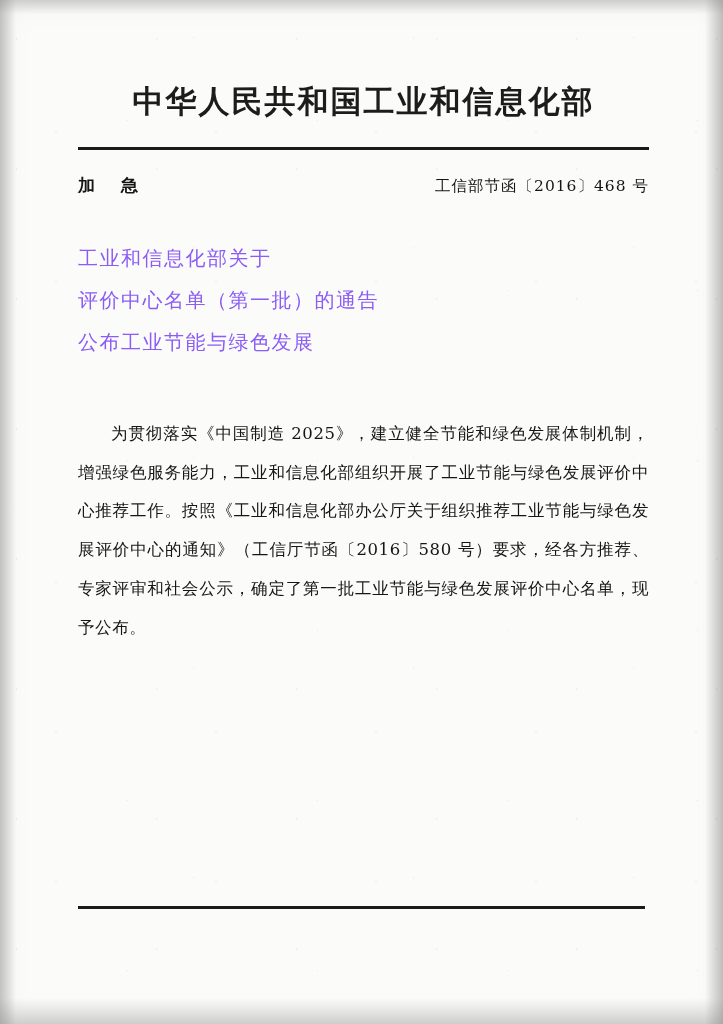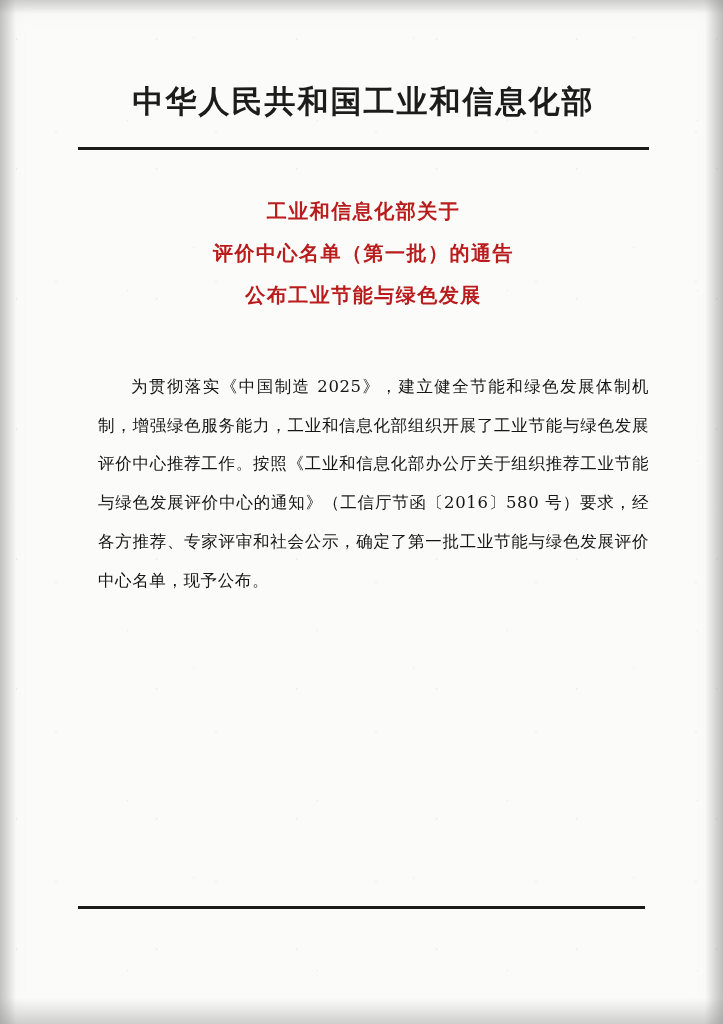--- a/index.html
+++ b/index.html
@@ -98,39 +98,38 @@
     letter-spacing: 10px;
     font-size: 17px;
   }
   .meta-docnum {
     letter-spacing: 1px;
     font-size: 15.5px;
   }
 
   .title-block {
     margin-top: 40px;
-    text-align: center;
-    font-weight: bold;
-    color: #b91c1c;
+    text-align: left;
+    font-weight: normal;
+    color: #8b5cf6;
     font-size: 20px;
     line-height: 2.1;
     letter-spacing: 1.5px;
   }
   .title-block .tline {
     display: block;
   }
 
   .content {
     margin-top: 52px;
     font-size: 16.5px;
     color: #161616;
     line-height: 2.35;
     letter-spacing: 0.6px;
     text-align: justify;
-    margin-left: 20px;
   }
   .content p {
     margin: 0 0 4px 0;
     text-indent: 2em;
   }
 
   .rule-bottom {
     position: absolute;
     left: 78px;
     right: 78px;
@@ -162,20 +161,24 @@
   <div class="scan-edge-top"></div>
   <div class="scan-edge-bottom"></div>
   <div class="speckle"></div>
 
   <div class="doc-body">
 
     <div class="org-title">中华人民共和国工业和信息化部</div>
 
     <div class="rule-top"></div>
 
+    <div class="meta-row">
+      <div class="meta-urgent">加 急</div>
+      <div class="meta-docnum">工信部节函〔2016〕468 号</div>
+    </div>
 
     <div class="title-block">
       <span class="tline">工业和信息化部关于</span>
       <span class="tline">评价中心名单（第一批）的通告</span>
       <span class="tline">公布工业节能与绿色发展</span>
     </div>
 
     <div class="content">
       <p>为贯彻落实《中国制造 2025》，建立健全节能和绿色发展体制机制，增强绿色服务能力，工业和信息化部组织开展了工业节能与绿色发展评价中心推荐工作。按照《工业和信息化部办公厅关于组织推荐工业节能与绿色发展评价中心的通知》（工信厅节函〔2016〕580 号）要求，经各方推荐、专家评审和社会公示，确定了第一批工业节能与绿色发展评价中心名单，现予公布。</p>
     </div>

